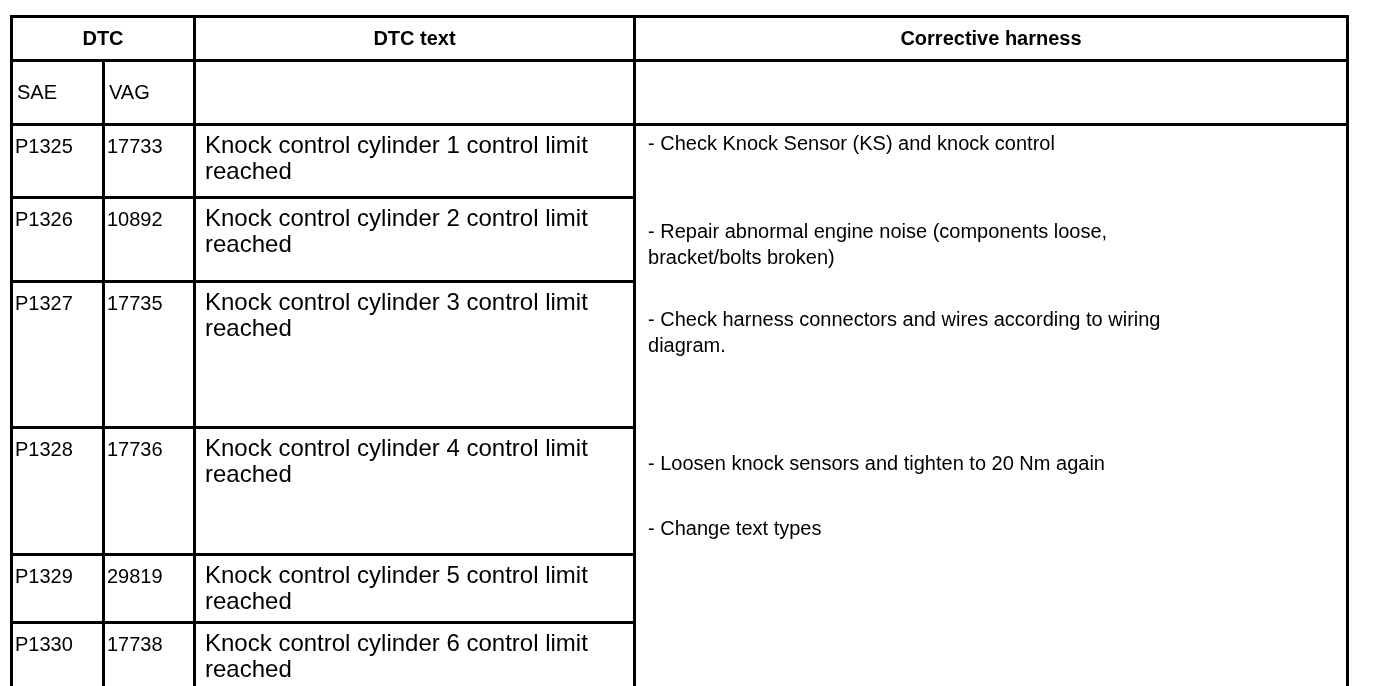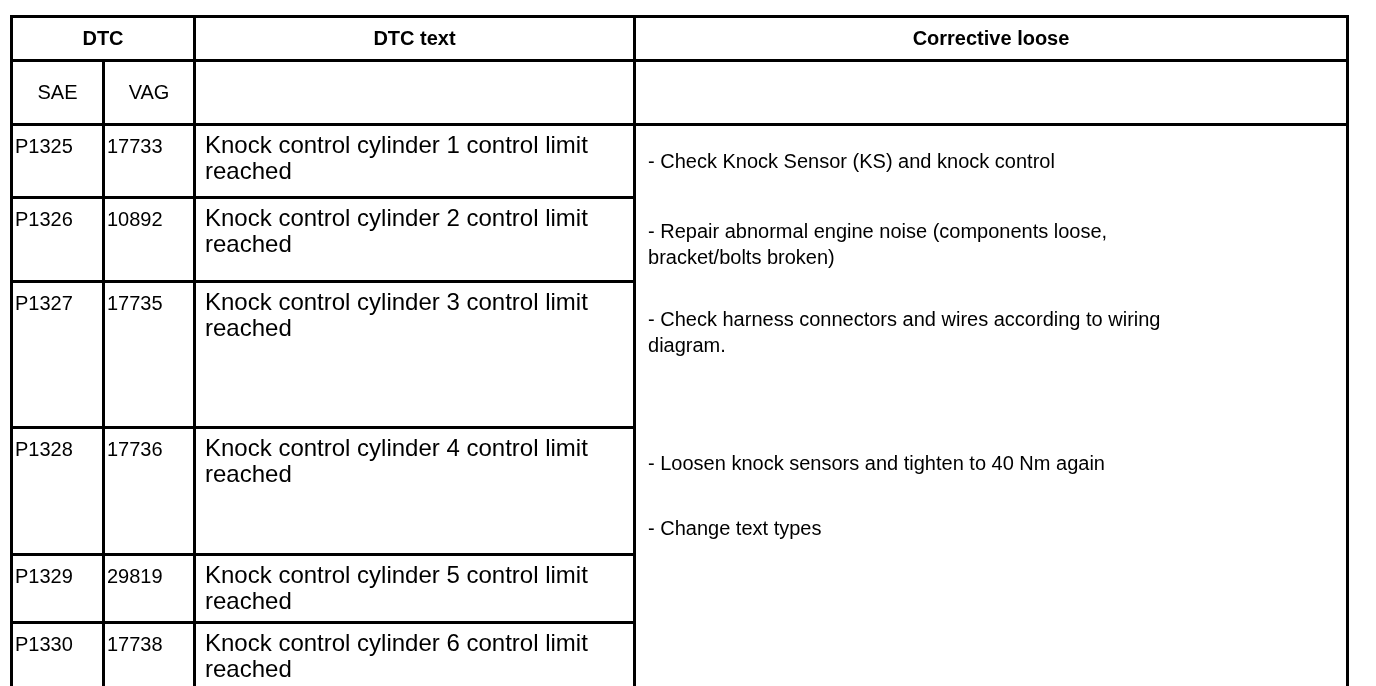--- a/index.html
+++ b/index.html
@@ -36,21 +36,21 @@
   tr.row-subhead { height: 41px; }
   tr.row-d1 { height: 73px; }
   tr.row-d2 { height: 84px; }
   tr.row-d3 { height: 146px; }
   tr.row-d4 { height: 127px; }
   tr.row-d5 { height: 68px; }
   tr.row-d6 { height: 74px; }
   td.subhead-cell {
     font-size: 20px;
     font-weight: normal;
-    text-align: center;
+    text-align: left;
     vertical-align: middle;
     padding: 19px 4px;
   }
   td.code-cell {
     font-size: 20px;
     vertical-align: top;
     padding: 7px 2px 2px 2px;
     line-height: 26px;
   }
   td.desc-cell {
@@ -66,60 +66,60 @@
     padding: 0;
   }
   .ca-item {
     position: absolute;
     left: 12px;
     right: 10px;
     font-size: 20px;
     line-height: 26px;
     white-space: pre-line;
   }
-  .ca-1 { top: 22px; }
+  .ca-1 { top: 4px; }
   .ca-2 { top: 92px; }
   .ca-3 { top: 180px; }
   .ca-4 { top: 324px; }
   .ca-5 { top: 389px; }
 </style>
 </head>
 <body>
 
 <div class="page">
   <table class="dtc-table">
     <colgroup>
       <col style="width:92px">
       <col style="width:91px">
       <col style="width:440px">
       <col>
     </colgroup>
     <tbody>
         <tr class="row-head">
       <th colspan="2">DTC</th>
       <th>DTC text</th>
-      <th>Corrective loose</th>
+      <th>Corrective harness</th>
     </tr>
     <tr class="row-subhead">
       <td class="subhead-cell">SAE</td>
       <td class="subhead-cell">VAG</td>
       <td class="subhead-cell"></td>
       <td class="subhead-cell"></td>
     </tr>
     <tr class="row-d1">
       <td class="code-cell">P1325</td>
       <td class="code-cell">17733</td>
       <td class="desc-cell">Knock control cylinder 1 control limit reached</td>
       <td class="actions-cell" rowspan="6">
         <div class="ca-item ca-1">- Check Knock Sensor (KS) and knock control</div>
         <div class="ca-item ca-2">- Repair abnormal engine noise (components loose,
 bracket/bolts broken)</div>
         <div class="ca-item ca-3">- Check harness connectors and wires according to wiring
 diagram.</div>
-        <div class="ca-item ca-4">- Loosen knock sensors and tighten to 40 Nm again</div>
+        <div class="ca-item ca-4">- Loosen knock sensors and tighten to 20 Nm again</div>
         <div class="ca-item ca-5">- Change text types</div>
       </td>
     </tr>
     <tr class="row-d2">
       <td class="code-cell">P1326</td>
       <td class="code-cell">10892</td>
       <td class="desc-cell">Knock control cylinder 2 control limit reached</td>
     </tr>
     <tr class="row-d3">
       <td class="code-cell">P1327</td>

